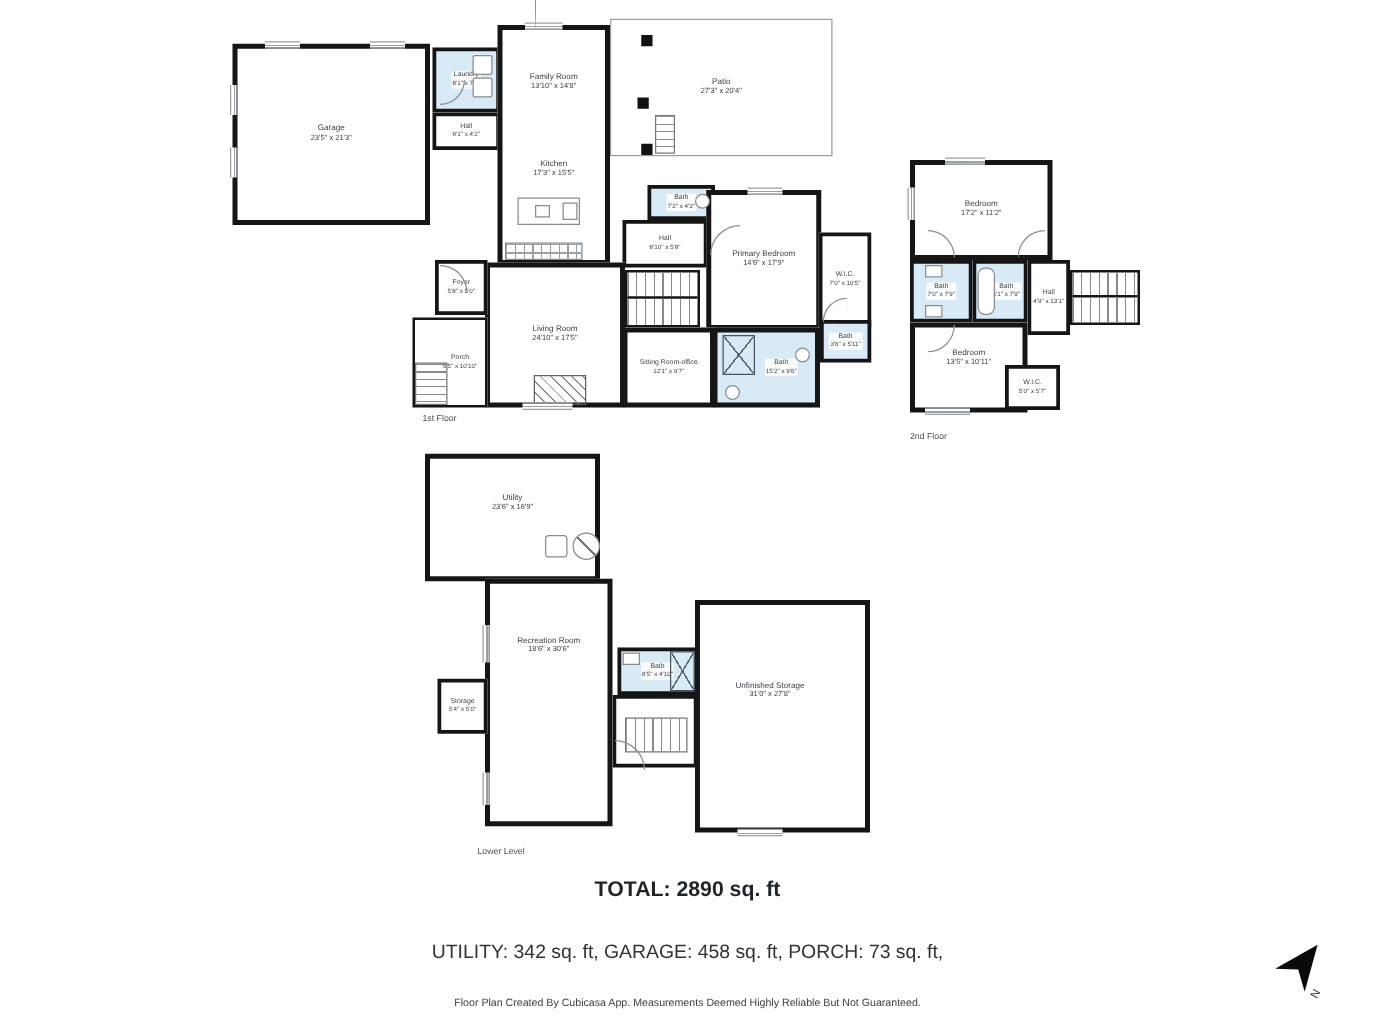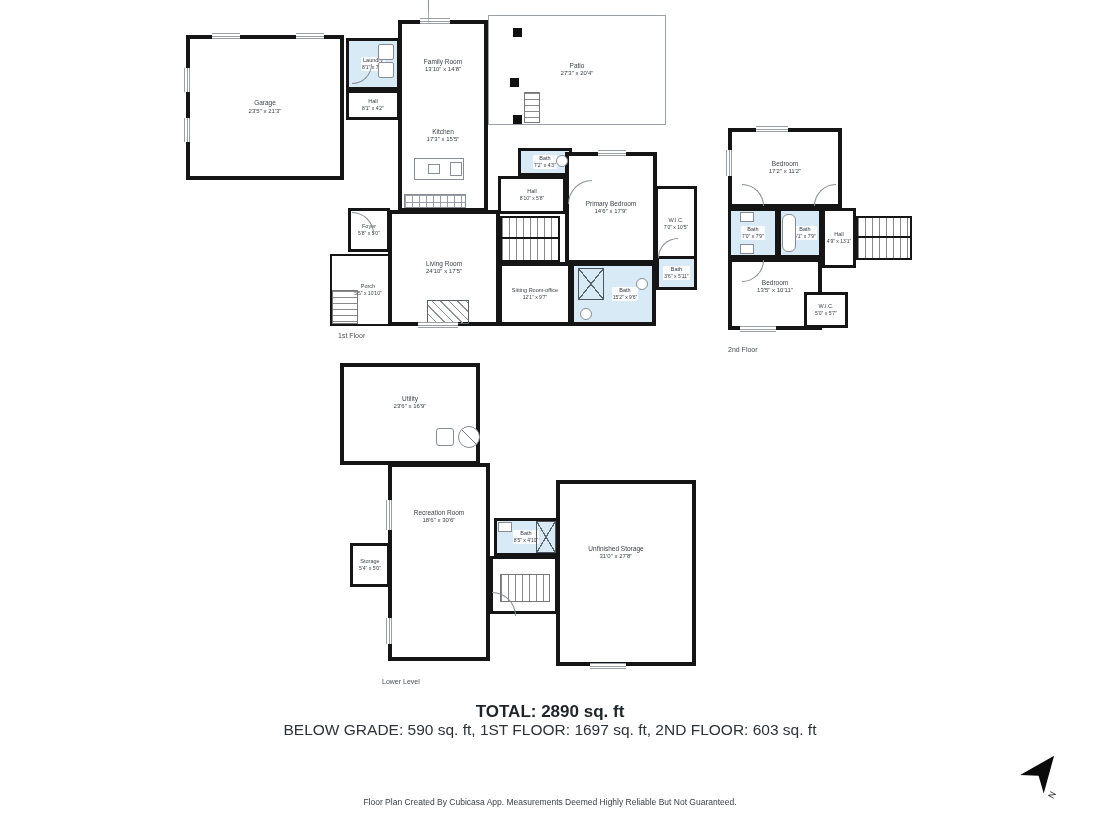--- a/index.html
+++ b/index.html
@@ -304,19 +304,19 @@
     </div>
   </div>
 
   <div class="floor-label" style="left:382px;top:678px">Lower Level</div>
 
   <div class="win-v" style="left:386px;top:500px;height:30px"></div>
   <div class="win-v" style="left:386px;top:618px;height:26px"></div>
   <div class="win-h" style="left:590px;top:663px;width:36px"></div>
 
   <div class="summary total" style="top:702px">TOTAL: 2890 sq. ft</div>
-  <div class="summary line" style="top:721px">BELOW GRADE: 590 sq. ft, 1ST FLOOR: 1697 sq. ft, 2ND FLOOR: 603 sq. ft</div>
+  <div class="summary line" style="top:753px">UTILITY: 342 sq. ft, GARAGE: 458 sq. ft, PORCH: 73 sq. ft,</div>
   <div class="footer" style="top:797px">Floor Plan Created By Cubicasa App. Measurements Deemed Highly Reliable But Not Guaranteed.</div>
 
   <div class="narrow" style="left:1028px;top:752px"></div>
   <div class="nlabel" style="left:1049px;top:790px">N</div>
 
 </div>
 
 </body></html>

